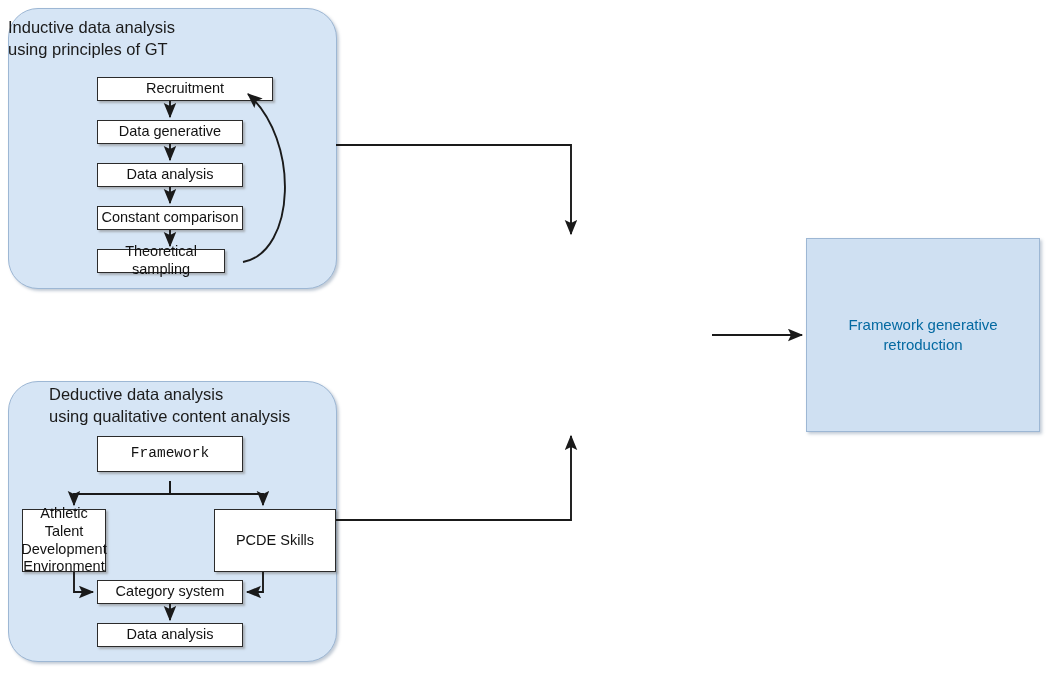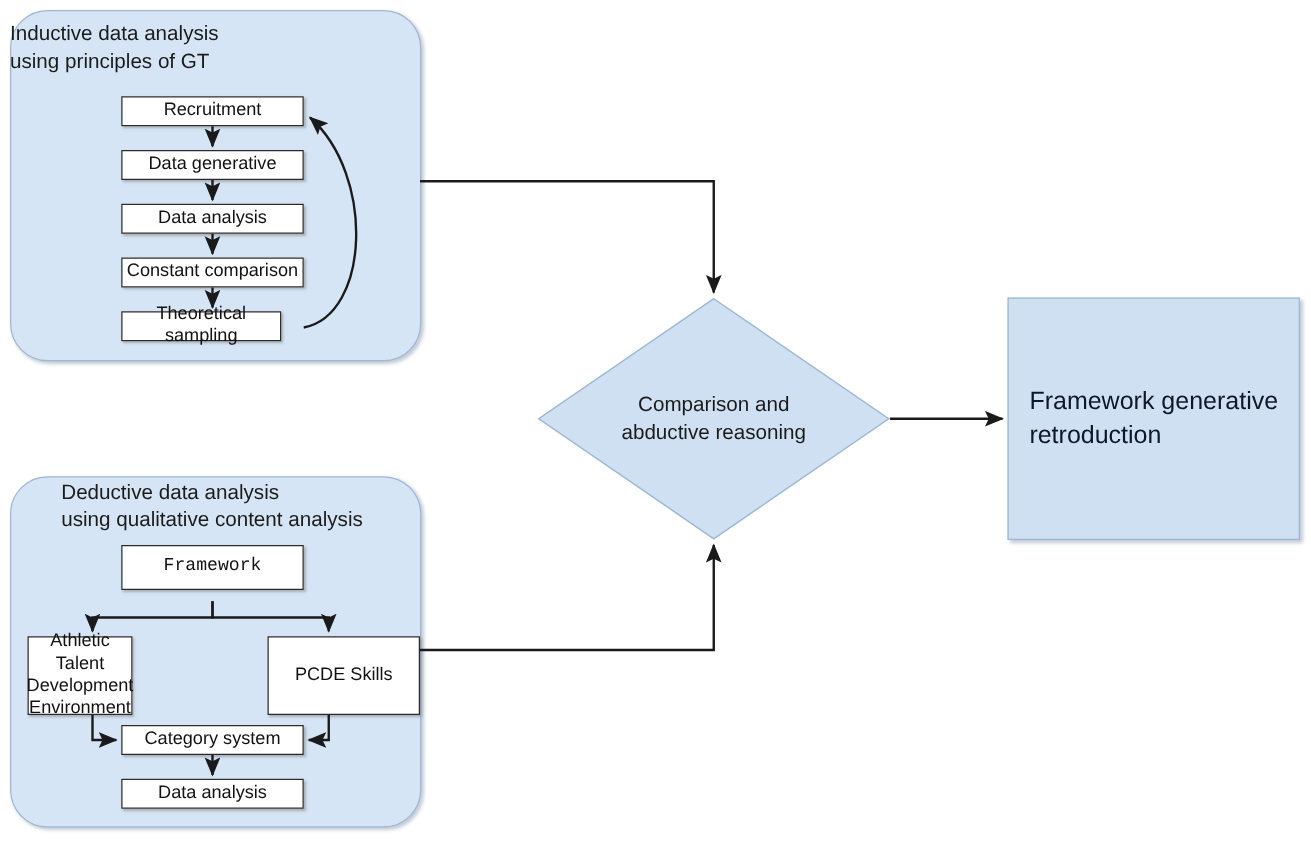--- a/index.html
+++ b/index.html
@@ -87,63 +87,57 @@
     white-space: pre-line;
   }
   .endbox {
     position: absolute;
     background: #cfe0f2;
     border: 1px solid #9db7d4;
     box-sizing: border-box;
     display: flex;
     align-items: center;
     justify-content: center;
-    font-size: 20px;
+    text-align: center;
+    font-size: 15px;
     line-height: 1.35;
-    color: #0f172a;
+    color: #0369a1;
     box-shadow: 2px 2px 3px rgba(120,140,165,0.45);
     white-space: pre-line;
   }
 </style>
 </head>
 <body>
 
 <div id="canvas">
 
   <div class="panel" style="left:8px; top:8px; width:329px; height:281px;">
   </div>
   <div class="panel-title" style="left:8px; top:17px; width:329px;">Inductive data analysis
 using principles of GT</div>
 
-  <div class="pbox" style="left:97px; top:77px; width:146px; height:24px;">Recruitment</div>
+  <div class="pbox" style="left:97px; top:77px; width:176px; height:24px;">Recruitment</div>
   <div class="pbox" style="left:97px; top:120px; width:146px; height:24px;">Data generative</div>
   <div class="pbox" style="left:97px; top:163px; width:146px; height:24px;">Data analysis</div>
   <div class="pbox" style="left:97px; top:206px; width:146px; height:24px;text-align:right;">Constant comparison</div>
   <div class="pbox" style="left:97px; top:249px; width:128px; height:24px;">Theoretical sampling</div>
 
   <div class="panel" style="left:8px; top:381px; width:329px; height:281px;">
   </div>
   <div class="panel-title" style="left:8px; top:384px; width:329px;padding-left:41px;">Deductive data analysis
 using qualitative content analysis</div>
 
   <div class="pbox" style="left:97px; top:436px; width:146px; height:36px;font-family:Liberation Mono, monospace;">Framework</div>
   <div class="pbox" style="left:22px; top:509px; width:84px; height:63px;">Athletic Talent
 Development
 Environment</div>
   <div class="pbox" style="left:214px; top:509px; width:122px; height:63px;">PCDE Skills</div>
   <div class="pbox" style="left:97px; top:580px; width:146px; height:24px;">Category system</div>
   <div class="pbox" style="left:97px; top:623px; width:146px; height:24px;">Data analysis</div>
 
-  <div class="diamond-wrap">
-    <svg width="282" height="194" viewBox="0 0 282 194">
-      <polygon points="141,1 281,97 141,193 1,97" fill="#cfe0f2" stroke="#9db7d4" stroke-width="1.2"></polygon>
-    </svg>
-    <div class="diamond-label">Comparison and
-abductive reasoning</div>
-  </div>
 
   <div class="endbox" style="left:806px; top:238px; width:234px; height:194px;">Framework generative
 retroduction</div>
 
   <svg id="wires" viewBox="0 0 1049 674">
     <defs>
       <marker id="ah" markerWidth="9" markerHeight="9" refX="7.4" refY="3.3" orient="auto" markerUnits="strokeWidth">
         <path d="M0,0 L8,3.3 L0,6.6 L1.6,3.3 z" fill="#1a1a1a"></path>
       </marker>
     </defs>

